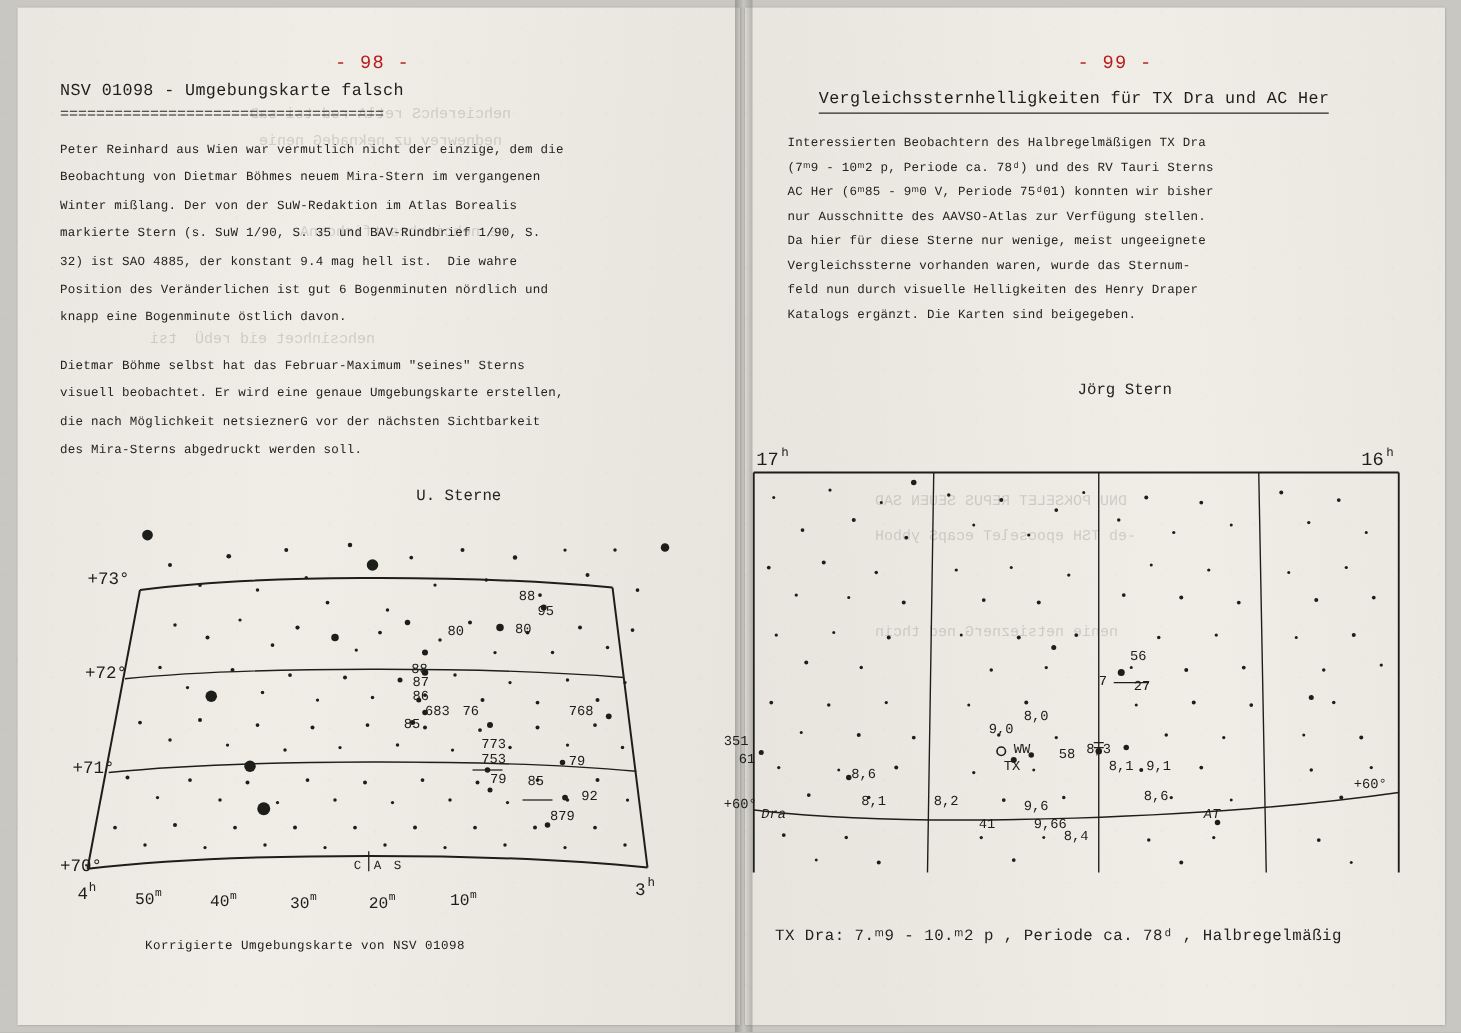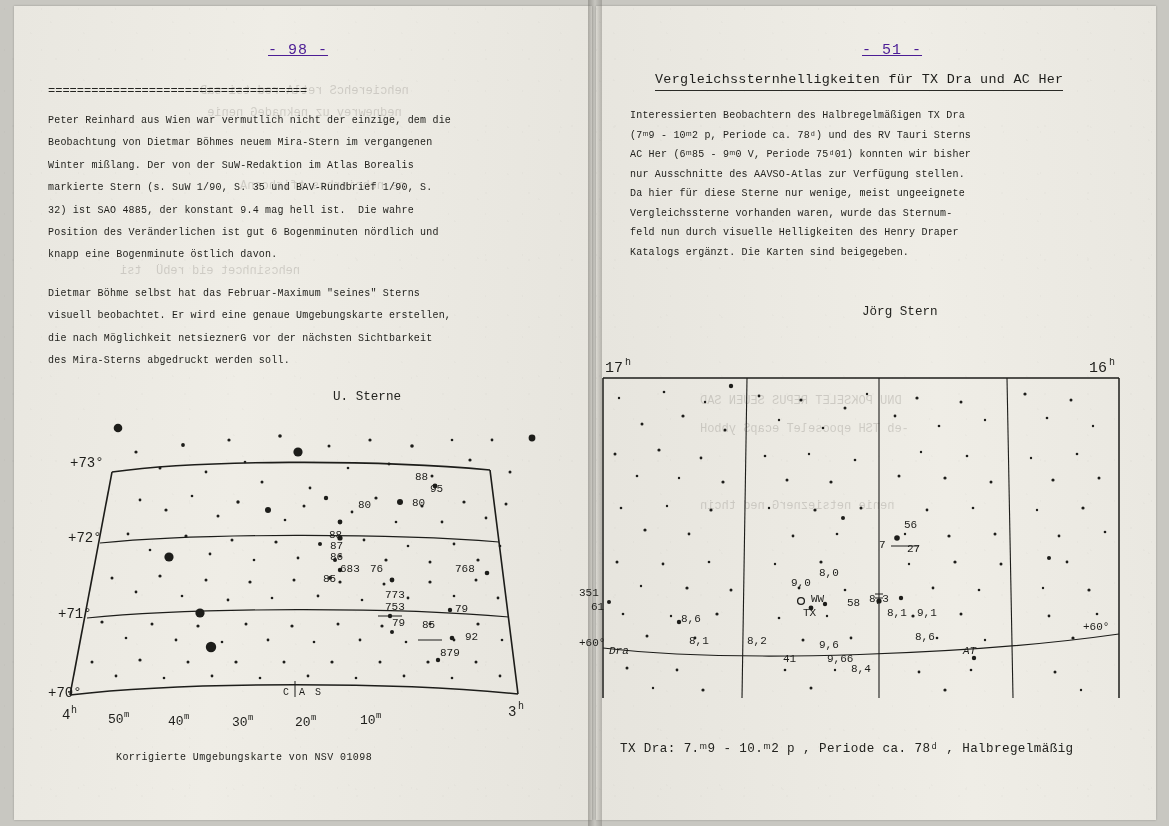--- a/index.html
+++ b/index.html
@@ -45,23 +45,22 @@
       radial-gradient(circle at 12% 22%, rgba(0,0,0,.10) 0 1px, transparent 1px),
       radial-gradient(circle at 58% 71%, rgba(0,0,0,.09) 0 1px, transparent 1px),
       radial-gradient(circle at 83% 38%, rgba(0,0,0,.08) 0 1px, transparent 1px),
       radial-gradient(circle at 31% 88%, rgba(0,0,0,.08) 0 1px, transparent 1px);
     background-size: 37px 41px, 53px 47px, 61px 59px, 43px 67px;
   }
   
   .pagenum {
     position: absolute;
     font-size: 15px;
-    color: #4c1d95;
+    color: #b91c1c;
     letter-spacing: 1px;
-    text-decoration: underline;
   }
   .txt {
     position: absolute;
     color: #23231f;
     font-size: 10px;
     line-height: 22.4px;
     letter-spacing: .2px;
     white-space: pre-wrap;
   }
   .txt.tight { line-height: 19.5px; }
@@ -124,20 +123,21 @@
   <div class="ghost" style="left:240px; top:175px;">ne nehcierhcs tfirhcsnA</div>
   <div class="ghost" style="left:120px; top:260px;">nehcsinhcet eid rebÜ  tsi</div>
   <div class="ghost" style="left:700px; top:390px;">DNU POKSELET REPUS SEUEN SAD</div>
   <div class="ghost" style="left:700px; top:418px;">-eb TSH epocseleT ecapS ybboH</div>
   <div class="ghost" style="left:700px; top:495px;">nenie netsieznerG ned thcin</div>
 
   <div class="noise"></div>
 
   <div class="pagenum" style="left:268px; top:42px;">- 98 -</div>
 
+  <div class="heading" style="left:48px; top:66px;">NSV 01098 - Umgebungskarte falsch</div>
   <div class="rule" style="left:48px; top:84px;">====================================</div>
 
   <div class="txt" style="left:48px; top:110px; width:520px;">Peter Reinhard aus Wien war vermutlich nicht der einzige, dem die
 Beobachtung von Dietmar Böhmes neuem Mira-Stern im vergangenen
 Winter mißlang. Der von der SuW-Redaktion im Atlas Borealis
 markierte Stern (s. SuW 1/90, S. 35 und BAV-Rundbrief 1/90, S.
 32) ist SAO 4885, der konstant 9.4 mag hell ist.  Die wahre
 Position des Veränderlichen ist gut 6 Bogenminuten nördlich und
 knapp eine Bogenminute östlich davon.</div>
   <div class="txt" style="left:48px; top:283px; width:520px;">Dietmar Böhme selbst hat das Februar-Maximum "seines" Sterns
@@ -331,21 +331,21 @@
         <text x="425" y="230">92</text>
         <text x="400" y="246">879</text>
       </g>
       <path d="M338,206 L362,206" stroke="#1d1d1a" stroke-width="1"></path>
       <path d="M378,230 L402,230" stroke="#1d1d1a" stroke-width="1"></path>
     </svg>
   </div>
 
   <div class="caption" style="left:116px; top:752px;">Korrigierte Umgebungskarte von NSV 01098</div>
 
-  <div class="pagenum" style="left:862px; top:42px;">- 51 -</div>
+  <div class="pagenum" style="left:862px; top:42px;">- 99 -</div>
 
   <div class="heading underline-head" style="left:655px; top:72px;">Vergleichssternhelligkeiten für TX Dra und AC Her</div>
 
   <div class="txt tight" style="left:630px; top:106px; width:520px;">Interessierten Beobachtern des Halbregelmäßigen TX Dra
 (7ᵐ9 - 10ᵐ2 p, Periode ca. 78ᵈ) und des RV Tauri Sterns
 AC Her (6ᵐ85 - 9ᵐ0 V, Periode 75ᵈ01) konnten wir bisher
 nur Ausschnitte des AAVSO-Atlas zur Verfügung stellen.
 Da hier für diese Sterne nur wenige, meist ungeeignete
 Vergleichssterne vorhanden waren, wurde das Sternum-
 feld nun durch visuelle Helligkeiten des Henry Draper

